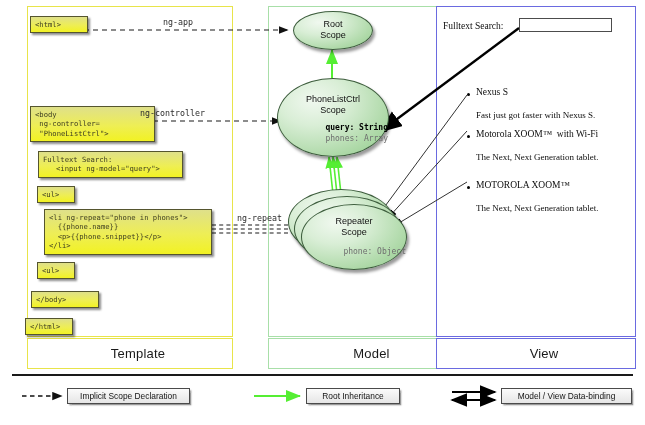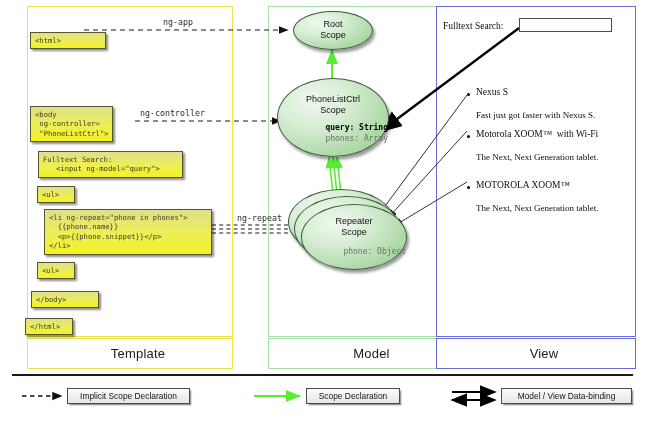--- a/index.html
+++ b/index.html
@@ -226,23 +226,23 @@
       <line x1="519" y1="28" x2="381" y2="131" stroke="#000" stroke-width="2.4" marker-end="url(#ablackBig)"></line>
     </g>
 
     <g>
       <line x1="380" y1="213" x2="467" y2="95" stroke="#333" stroke-width="1" marker-start="url(#ablackBigL)"></line>
       <line x1="388" y1="218" x2="467" y2="131" stroke="#333" stroke-width="1" marker-start="url(#ablackBigL)"></line>
       <line x1="394" y1="226" x2="467" y2="182" stroke="#333" stroke-width="1" marker-start="url(#ablackBigL)"></line>
     </g>
   </svg>
 
-  <div class="cbox" style="left:30px; top:32px; width:76px;">&lt;html&gt;</div>
-
-  <div class="cbox" style="left:30px; top:106px; width:83px;">&lt;body
+  <div class="cbox" style="left:30px; top:16px; width:58px;">&lt;html&gt;</div>
+
+  <div class="cbox" style="left:30px; top:106px; width:125px;">&lt;body
  ng-controller=
  "PhoneListCtrl"&gt;</div>
 
   <div class="cbox" style="left:38px; top:151px; width:145px;">Fulltext Search:
    &lt;input ng-model="query"&gt;</div>
 
   <div class="cbox" style="left:37px; top:186px; width:38px;">&lt;ul&gt;</div>
 
   <div class="cbox" style="left:44px; top:209px; width:168px;">&lt;li ng-repeat="phone in phones"&gt;
   {{phone.name}}
@@ -309,19 +309,19 @@
     <line x1="254" y1="396" x2="300" y2="396" stroke="#55ee33" stroke-width="2" marker-end="url(#agreen)"></line>
 
     <line x1="452" y1="392" x2="495" y2="392" stroke="#000" stroke-width="1.8" marker-end="url(#ablackBig)"></line>
     <line x1="452" y1="400" x2="495" y2="400" stroke="#000" stroke-width="1.8" marker-start="url(#ablackBigL)" marker-end="url(#ablackBig)"></line>
   </svg>
 
   <div class="leg-box" style="left:67px; top:388px; width:123px; height:16px;">
     <span>Implicit Scope Declaration</span>
   </div>
   <div class="leg-box" style="left:306px; top:388px; width:94px; height:16px;">
-    <span>Scope Declaration</span>
+    <span>Root Inheritance</span>
   </div>
   <div class="leg-box" style="left:501px; top:388px; width:131px; height:16px;">
     <span>Model / View Data-binding</span>
   </div>
 
 </div>
 
 </body></html>

